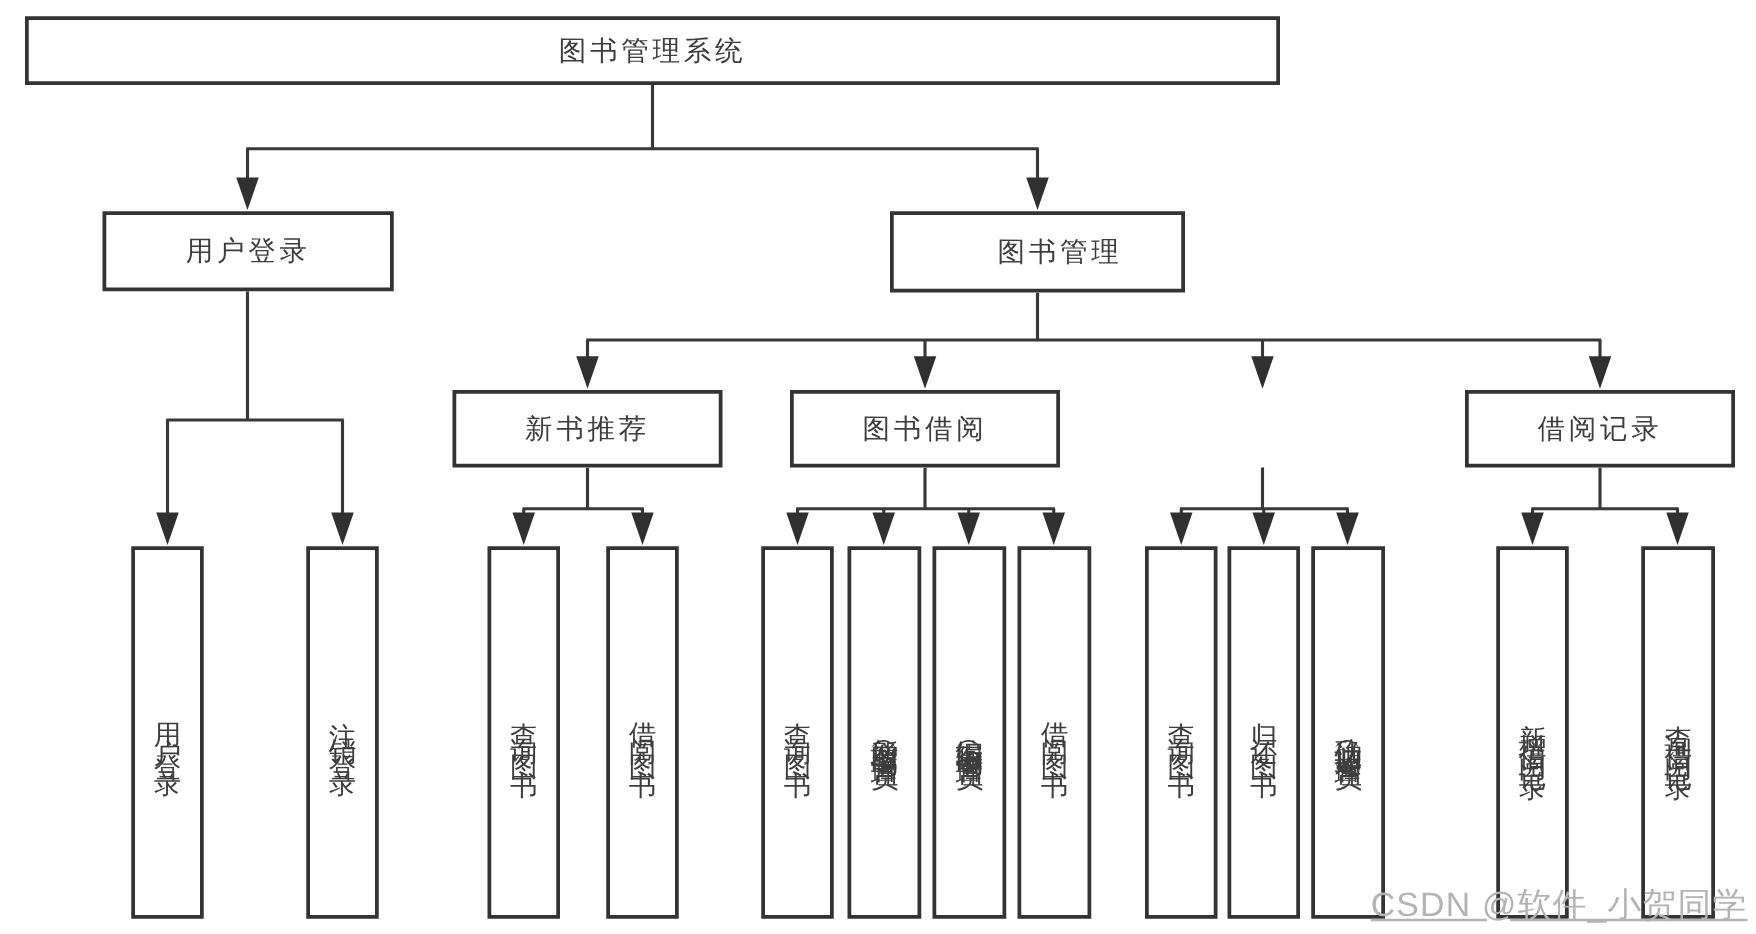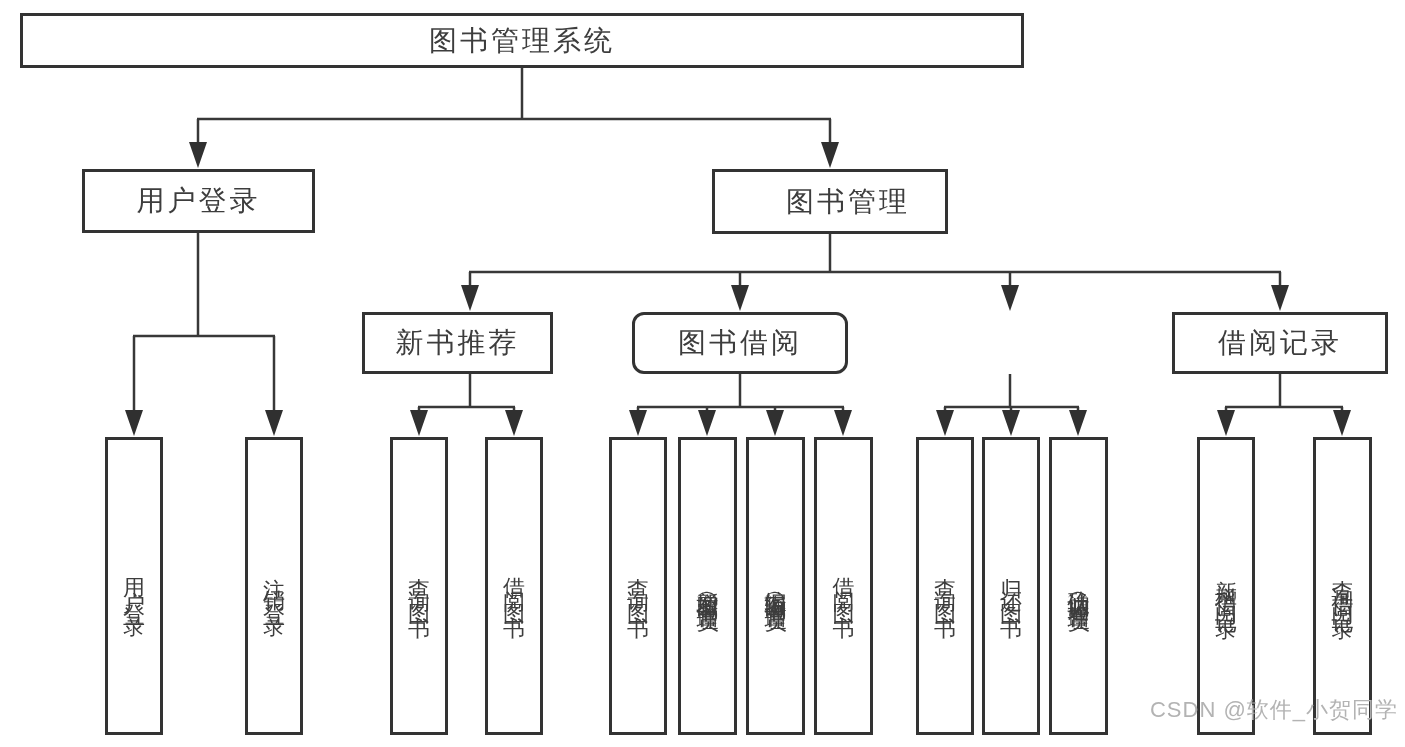--- a/index.html
+++ b/index.html
@@ -15,38 +15,39 @@
     position:absolute;
     box-sizing:border-box;
     border:3px solid #333333;
     background:#ffffff;
     display:flex;
     align-items:center;
     justify-content:center;
     color:#3d3d3d;
     z-index:1;
   }
-  .hbox{font-size:28px;letter-spacing:3px;white-space:nowrap;}
+  .hbox{font-size:22px;letter-spacing:3px;white-space:nowrap;}
   .vbox span{
     writing-mode:vertical-rl;
     font-size:22px;
     line-height:1;
     white-space:nowrap;
   }
   .ls4 span{letter-spacing:13px;}
   .ls6 span{letter-spacing:8px;}
   .ls9 span{letter-spacing:3px;}
   .watermark{
     position:absolute;
-    right:7px;bottom:22px;
-    font-size:22px;
+    right:7px;bottom:5px;
+    font-size:27px;
     color:#b3b3b3;
     letter-spacing:1px;
     z-index:2;
     white-space:nowrap;
+    text-decoration:underline;
   }
 </style>
 </head>
 <body>
 
 <div class="stage">
 
   <svg class="connectors" width="1405" height="747" viewBox="0 0 1405 747">
     <g stroke="#383838" stroke-width="2.5" fill="none">
 
@@ -124,24 +125,24 @@
     <span>图书管理系统</span>
   </div>
 
   <div class="node hbox" style="left:82px;top:169px;width:233px;height:64px;">
     <span>用户登录</span>
   </div>
   <div class="node hbox" style="left:712px;top:169px;width:236px;height:65px;padding-left:36px;">
     <span>图书管理</span>
   </div>
 
-  <div class="node hbox" style="left:362px;top:312px;width:191px;height:62px;">
+  <div class="node hbox" style="left:362px;top:312px;width:216px;height:62px;">
     <span>新书推荐</span>
   </div>
-  <div class="node hbox" style="left:632px;top:312px;width:216px;height:62px;border-radius:12px;">
+  <div class="node hbox" style="left:632px;top:312px;width:216px;height:62px;">
     <span>图书借阅</span>
   </div>
   <div class="node hbox" style="left:1172px;top:312px;width:216px;height:62px;">
     <span>借阅记录</span>
   </div>
 
   <div class="node vbox ls4" style="left:105px;top:437px;width:58px;height:298px;">
     <span>用户登录</span>
   </div>
   <div class="node vbox ls4" style="left:245px;top:437px;width:58px;height:298px;">

